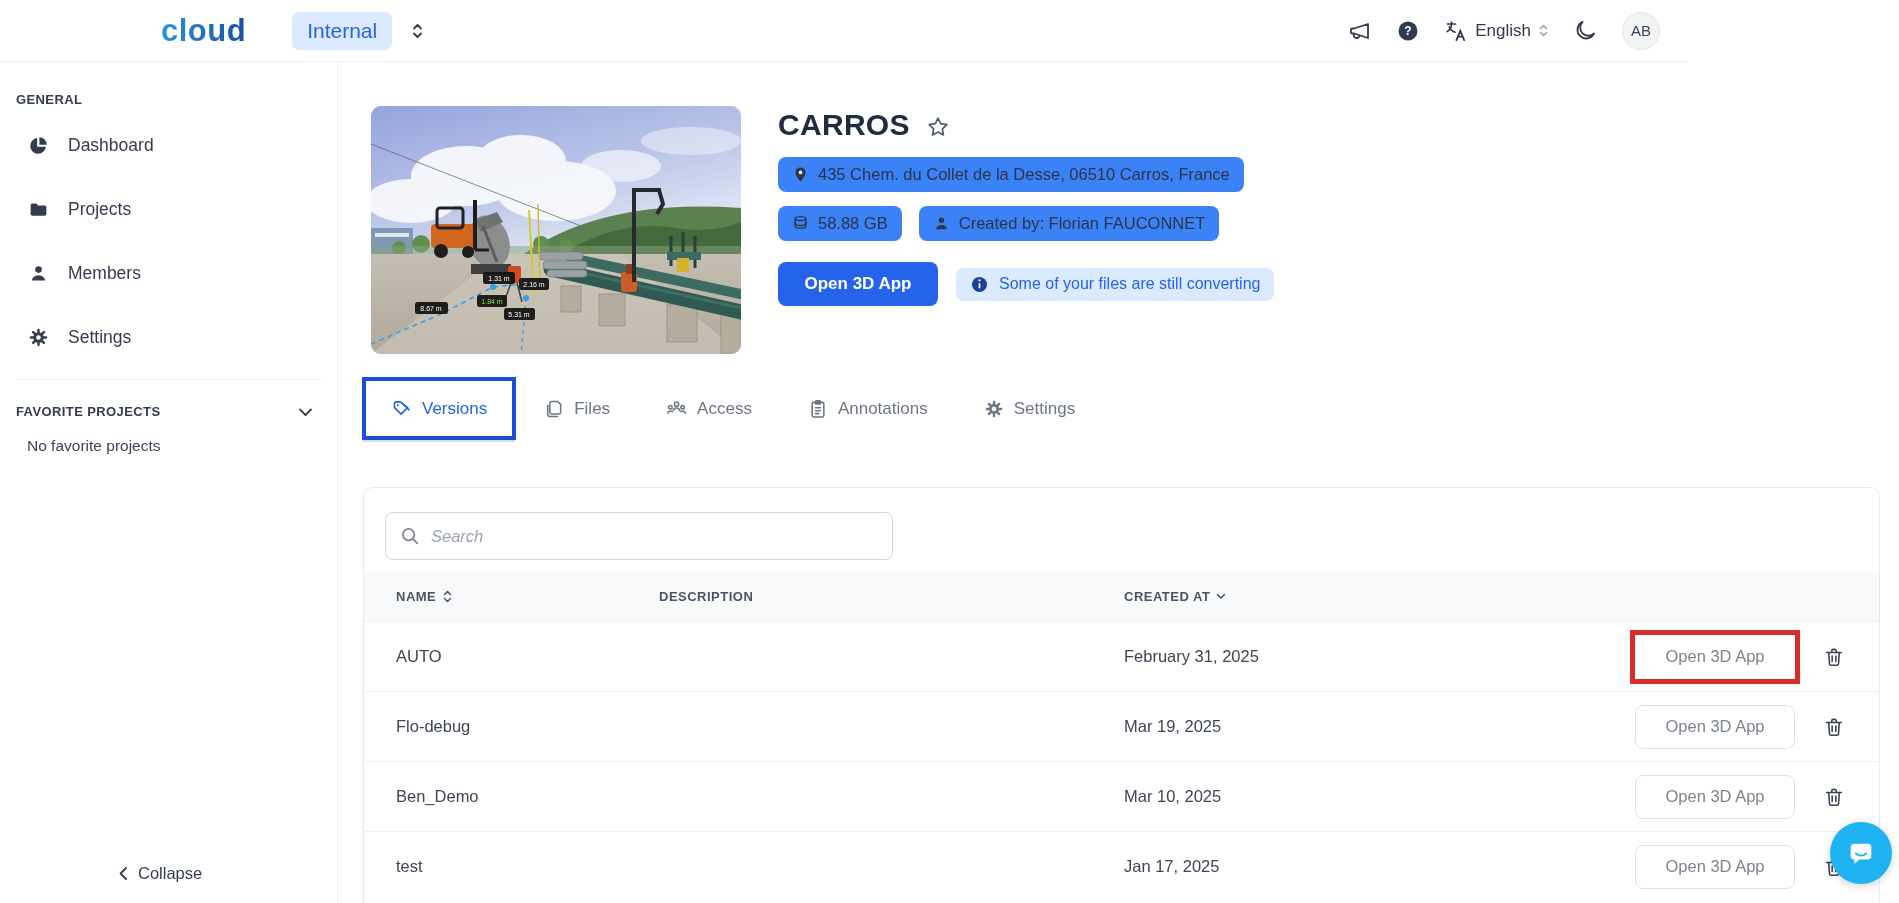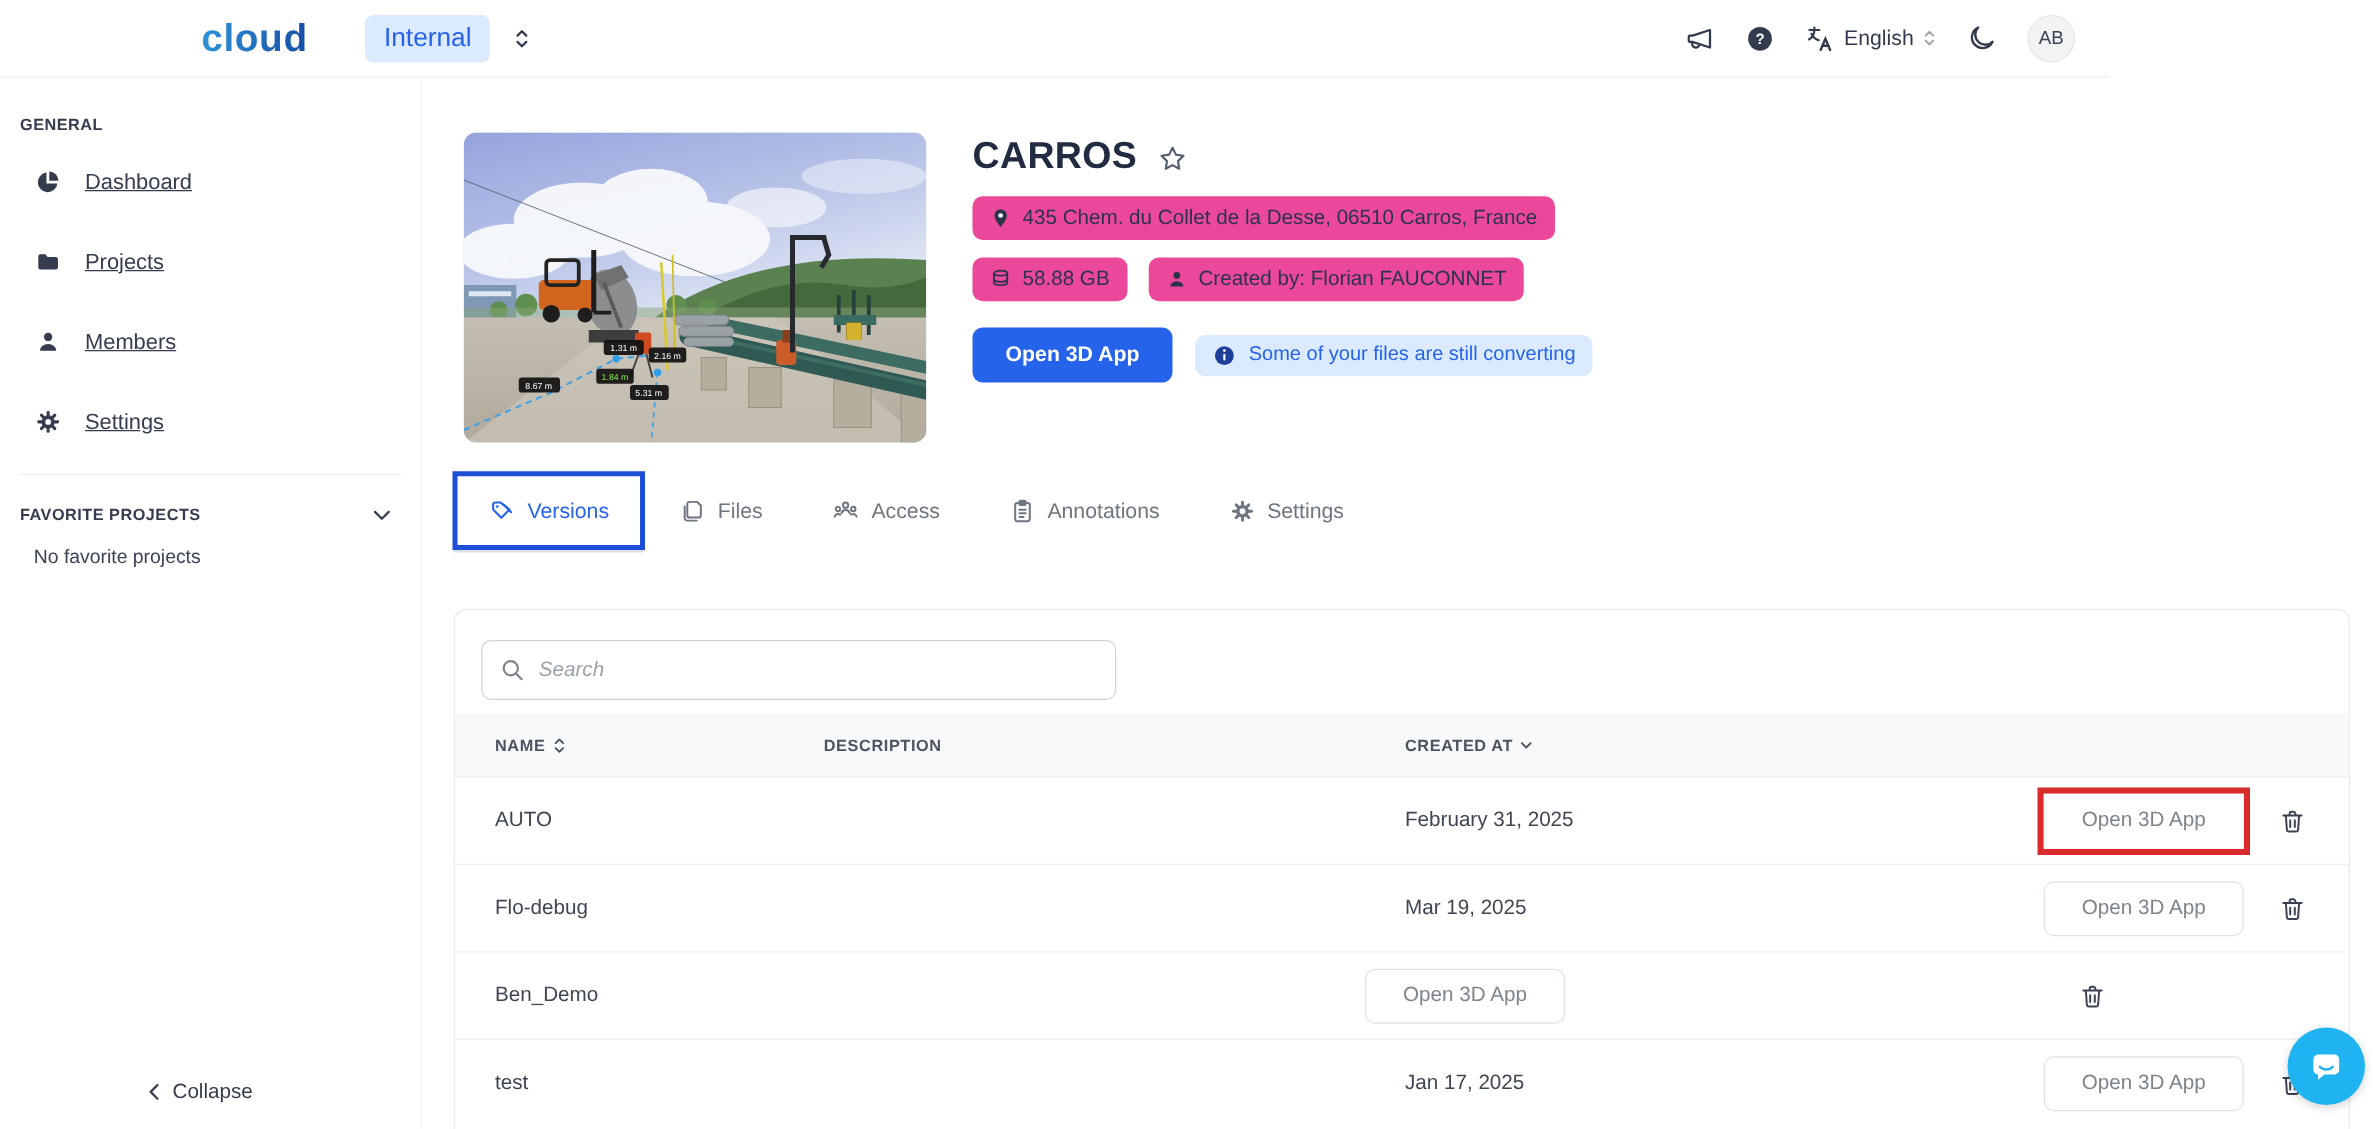--- a/index.html
+++ b/index.html
@@ -41,21 +41,21 @@
   .sidebar {
     position:absolute; top:62px; left:0; width:338px; height:841px;
     background:#fff; border-right:1px solid #eceef1;
   }
   .side-section {
     padding:30px 16px 6px 16px; font-size:13px; font-weight:700;
     letter-spacing:.4px; color:#343c4e;
   }
   .nav-item {
     display:flex; align-items:center; gap:19px; height:64px;
-    padding-left:28px; cursor:pointer; font-size:17.5px; color:#343c4e;text-decoration:underline;
+    padding-left:28px; cursor:pointer; font-size:17.5px; color:#343c4e;
   }
   .side-divider { border-top:1px solid #eceef1; margin:10px 16px; }
   .fav-header {
     display:flex; align-items:center; justify-content:space-between;
     padding:14px 24px 4px 16px; cursor:pointer;
   }
   .fav-title { font-size:13px; font-weight:700; letter-spacing:.4px; color:#343c4e; }
   .fav-empty { padding:14px 16px 0 27px; font-size:15.5px; color:#3a4357; }
   .collapse-btn {
     position:absolute; left:118px; bottom:20px;
@@ -69,21 +69,21 @@
   .thumb {
     width:370px; height:248px; border-radius:10px; overflow:hidden;
     flex:none; cursor:pointer; background:#cfd6e8;
   }
   .hero-info { margin-left:37px; padding-top:2px; }
   .title-row { display:flex; align-items:center; gap:16px; }
   .proj-title { font-size:30px; font-weight:800; color:#212b42; letter-spacing:.3px; }
   .star { cursor:pointer; margin-top:3px; }
   .badge {
     display:inline-flex; align-items:center; gap:9px;
-    background:#ec4899; border-radius:8px; padding:0 14px; height:35px;
+    background:#3b82f6; border-radius:8px; padding:0 14px; height:35px;
     font-size:16.5px; color:#2b3448;
   }
   .addr-row { margin-top:15px; }
   .meta-row { margin-top:14px; display:flex; gap:17px; }
   .actions-row { margin-top:21px; display:flex; align-items:center; gap:18px; }
   .primary-btn {
     width:160px; height:44px; border:none; border-radius:8px;
     background:var(--accent,#2563eb); color:#fff; font-size:17px; font-weight:700;
     font-family:inherit; cursor:pointer;
   }
@@ -549,20 +549,21 @@
       <button class="trash-btn">
         <svg width="22" height="22" viewBox="0 0 24 24" fill="none" stroke="#3a4150" stroke-width="1.7" stroke-linecap="round" stroke-linejoin="round">
           <path d="M4 7h16M9.5 7V5.5a1.8 1.8 0 0 1 1.8-1.8h1.4a1.8 1.8 0 0 1 1.8 1.8V7M6.2 7l.9 12.5A1.8 1.8 0 0 0 8.9 21h6.2a1.8 1.8 0 0 0 1.8-1.5L17.8 7M10 11v6M14 11v6"></path>
         </svg>
       </button>
     </div>
 
     <div class="trow">
       <div class="td">Ben_Demo</div>
       <div class="td"></div>
+      <div class="td">Mar 10, 2025</div>
       <div><button class="row-btn">Open 3D App</button></div>
       <button class="trash-btn">
         <svg width="22" height="22" viewBox="0 0 24 24" fill="none" stroke="#3a4150" stroke-width="1.7" stroke-linecap="round" stroke-linejoin="round">
           <path d="M4 7h16M9.5 7V5.5a1.8 1.8 0 0 1 1.8-1.8h1.4a1.8 1.8 0 0 1 1.8 1.8V7M6.2 7l.9 12.5A1.8 1.8 0 0 0 8.9 21h6.2a1.8 1.8 0 0 0 1.8-1.5L17.8 7M10 11v6M14 11v6"></path>
         </svg>
       </button>
     </div>
 
     <div class="trow">
       <div class="td">test</div>

